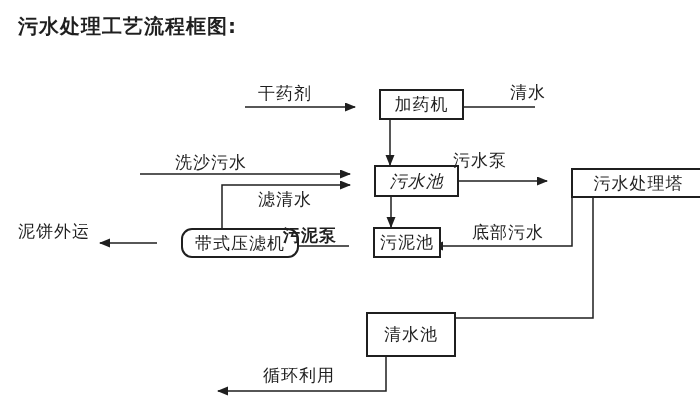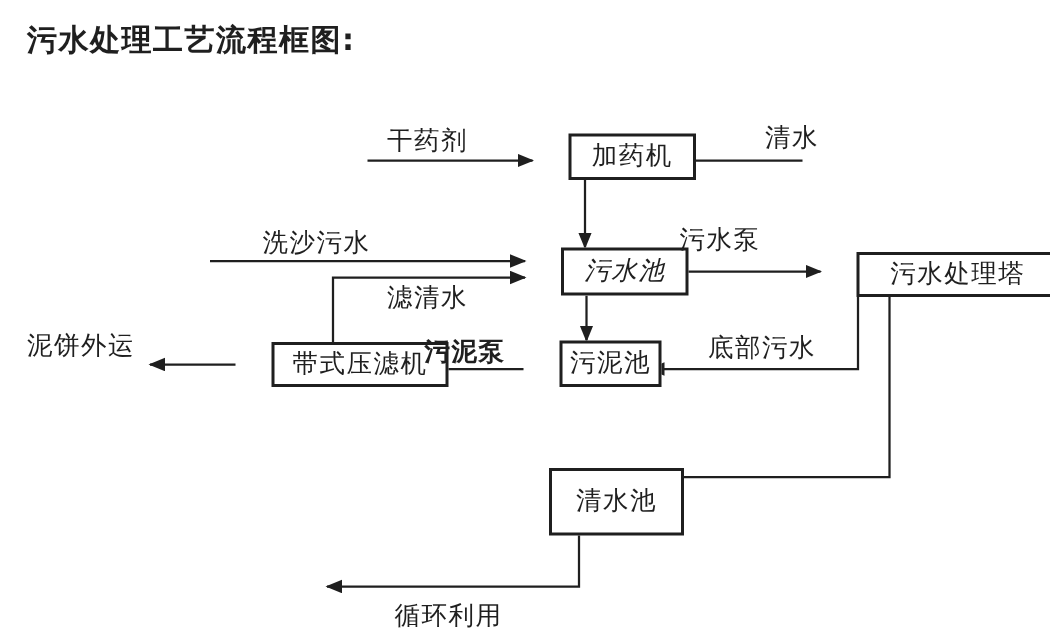--- a/index.html
+++ b/index.html
@@ -86,27 +86,27 @@
         <polyline points="593,198 593,318 432,318" marker-end="url(#arrowhead)"></polyline>
         <polyline points="386,332 386,391 218,391" marker-end="url(#arrowhead)"></polyline>
       </g>
   </svg>
 
   <div id="nodes-layer">
       <div class="node" style="left: 355px; top: 89px; width: 85px; height: 31px;">加药机</div>
       <div class="node" style="left: 350px; top: 165px; width: 85px; height: 32px; font-style: italic;">污水池</div>
       <div class="node" style="left: 547px; top: 168px; width: 135px; height: 30px;">污水处理塔</div>
       <div class="node" style="left: 349px; top: 227px; width: 68px; height: 31px;">污泥池</div>
-      <div class="node" style="left: 157px; top: 228px; width: 118px; height: 30px;">带式压滤机</div>
+      <div class="node" style="left: 157px; top: 228px; width: 118px; height: 30px; border-radius: 11px;">带式压滤机</div>
       <div class="node" style="left: 342px; top: 312px; width: 90px; height: 45px;">清水池</div>
     </div>
   <div id="labels-layer">
       <div class="flow-label" style="left: 258px; top: 84px; font-family: Liberation Serif, serif;">干药剂</div>
       <div class="flow-label" style="left: 470px; top: 83px; margin-left: 40px;">清水</div>
       <div class="flow-label" style="left: 175px; top: 153px; text-align: right;">洗沙污水</div>
       <div class="flow-label" style="left: 453px; top: 151px;">污水泵</div>
       <div class="flow-label" style="left: 258px; top: 190px;">滤清水</div>
       <div class="flow-label" style="left: 472px; top: 223px;">底部污水</div>
       <div class="flow-label" style="left: 283px; top: 226px; font-weight: bold;">污泥泵</div>
       <div class="flow-label" style="left: 18px; top: 222px;">泥饼外运</div>
-      <div class="flow-label" style="left: 263px; top: 366px; margin-top: 36px;">循环利用</div>
+      <div class="flow-label" style="left: 263px; top: 366px;">循环利用</div>
     </div>
 </div>
 
 </body></html>

